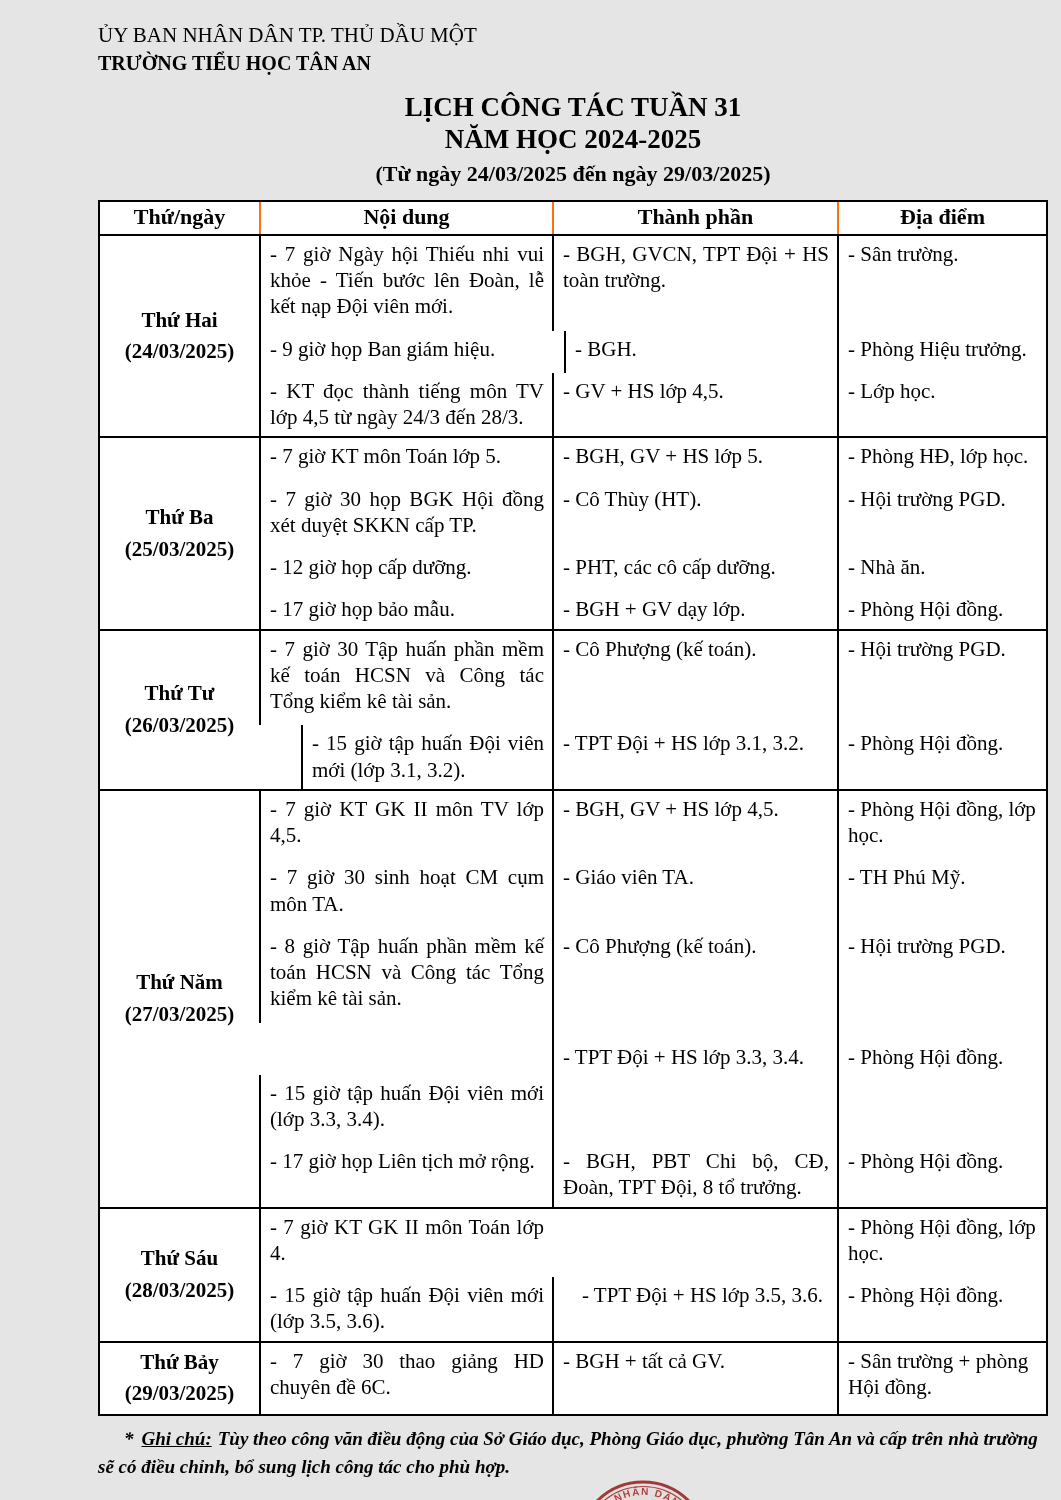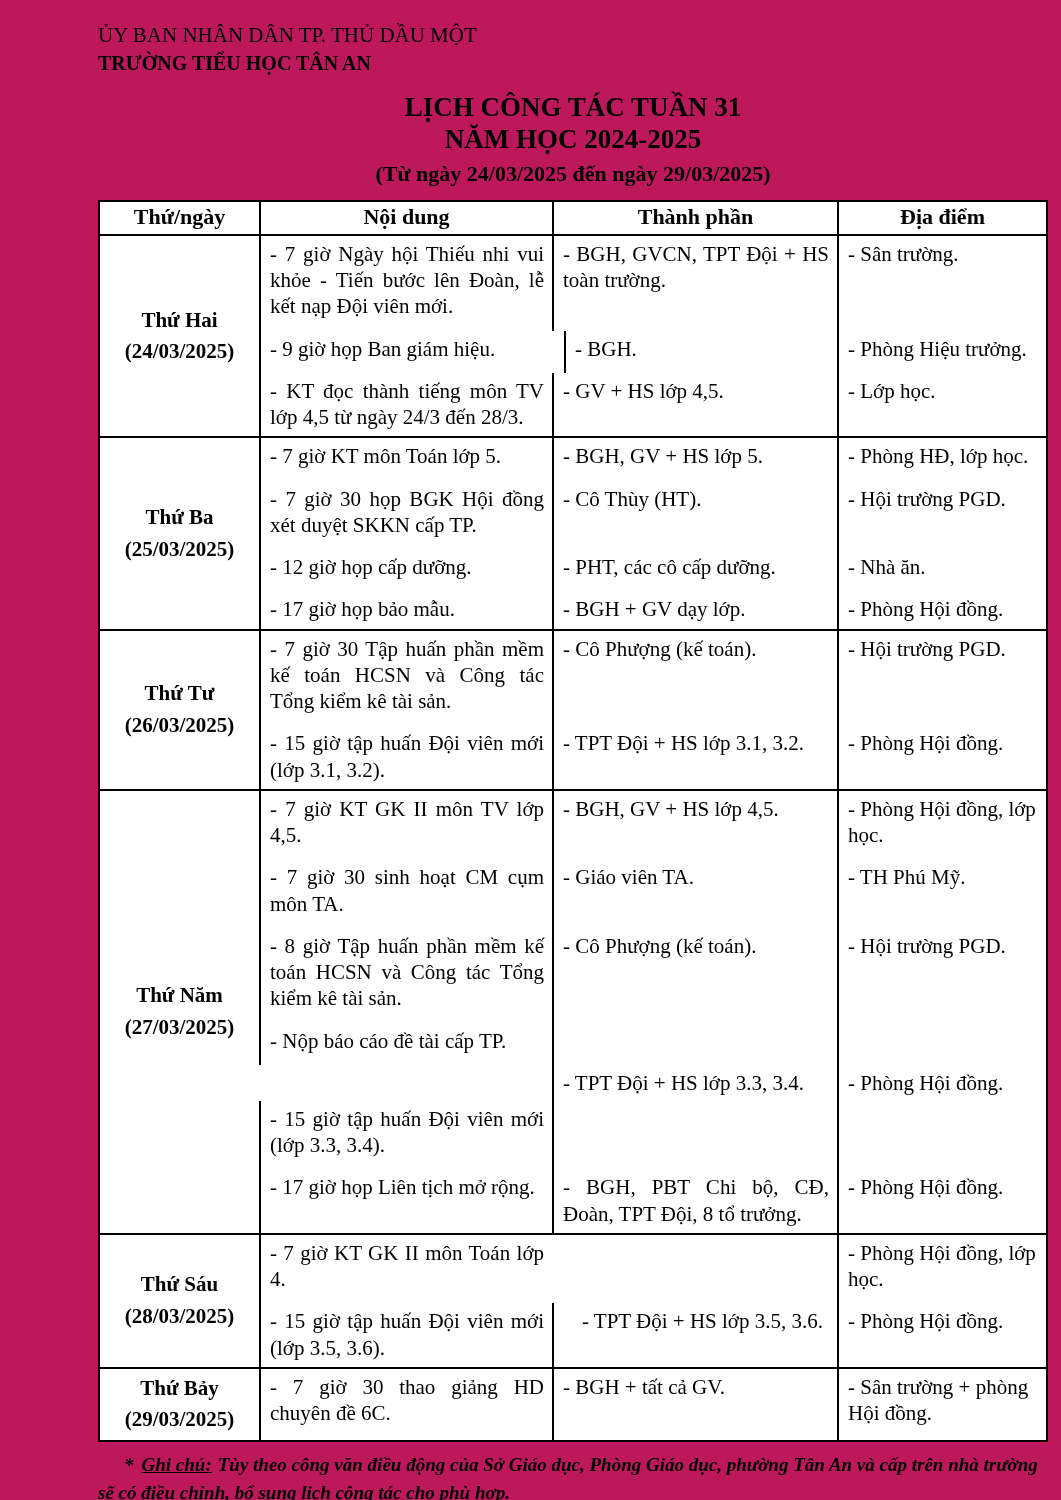--- a/index.html
+++ b/index.html
@@ -2,38 +2,38 @@
 <html><head>
 <meta charset="utf-8">
 <style>
   * { margin:0; padding:0; box-sizing:border-box; }
   html,body { background:#ffffff; }
   body {
     width:1061px; height:1500px;
     font-family:"Liberation Serif", serif;
     color:#000; overflow:hidden;
   }
-  .page { position:relative; width:1061px; height:1500px; padding:22px 0 0 98px; background:#be185d; }
+  .page { position:relative; width:1061px; height:1500px; padding:22px 0 0 98px; background:#e5e5e5; }
   .content { width:950px; }
 
   .org-line1 { font-size:21px; line-height:1.25; }
   .org-line2 { font-size:20px; font-weight:bold; line-height:1.3; margin-top:2px; }
 
   .title-block { text-align:center; margin-top:16px; }
   .title-main { font-size:27px; font-weight:bold; line-height:1.18; }
   .title-sub  { font-size:22px; font-weight:bold; margin-top:5px; }
 
   .schedule-table { margin-top:13px; border:2px solid #000; background:#fff; }
   .header-row, .day-row {
     display:grid;
     grid-template-columns:159px 293px 285px 1fr;
   }
   .header-row { border-bottom:2px solid #000; }
   .header-cell { font-weight:bold; font-size:22px; text-align:center; padding:2px 0 4px 0; }
-  .header-cell + .header-cell { border-left:2px solid #000000; }
+  .header-cell + .header-cell { border-left:2px solid #f97316; }
 
   .day-row { border-bottom:2px solid #000; }
   .day-row:last-child { border-bottom:none; }
   .day-cell {
     grid-column:1;
     display:flex; flex-direction:column; justify-content:center; align-items:center;
     text-align:center; font-weight:bold; font-size:21px; line-height:1.5; padding:4px 2px;
   }
   .cell { font-size:21px; line-height:1.25; padding:5px 8px 11px 9px; min-height:10px; }
   .cell.col2, .cell.col3, .cell.col4 { border-left:2px solid #000; }
@@ -108,39 +108,38 @@
             <div class="cell col4 last-entry" style="grid-area: 4 / 4;">- Phòng Hội đồng.</div>
           </div>
           <div class="day-row">
             <div class="day-cell" style="grid-row: 1 / span 2;">
               <div>Thứ Tư</div>
               <div>(26/03/2025)</div>
             </div>
             <div class="cell col2" style="grid-area: 1 / 2;">- 7 giờ 30 Tập huấn phần mềm kế toán HCSN và Công tác Tổng kiểm kê tài sản.</div>
             <div class="cell col3" style="grid-area: 1 / 3;">- Cô Phượng (kế toán).</div>
             <div class="cell col4" style="grid-area: 1 / 4;">- Hội trường PGD.</div>
-            <div class="cell col2 last-entry" style="grid-area: 2 / 2;">- 15 giờ tập huấn Đội viên mới (lớp 3.1, 3.2).</div>
+            <div class="cell col2 last-entry" style="grid-area: 2 / 2; margin-left: 42px;">- 15 giờ tập huấn Đội viên mới (lớp 3.1, 3.2).</div>
             <div class="cell col3 last-entry" style="grid-area: 2 / 3;">- TPT Đội + HS lớp 3.1, 3.2.</div>
             <div class="cell col4 last-entry" style="grid-area: 2 / 4;">- Phòng Hội đồng.</div>
           </div>
           <div class="day-row">
             <div class="day-cell" style="grid-row: 1 / span 6;">
               <div>Thứ Năm</div>
               <div>(27/03/2025)</div>
             </div>
             <div class="cell col2" style="grid-area: 1 / 2;">- 7 giờ KT GK II môn TV lớp 4,5.</div>
             <div class="cell col3" style="grid-area: 1 / 3;">- BGH, GV + HS lớp 4,5.</div>
             <div class="cell col4" style="grid-area: 1 / 4;">- Phòng Hội đồng, lớp học.</div>
             <div class="cell col2" style="grid-area: 2 / 2;">- 7 giờ 30 sinh hoạt CM cụm môn TA.</div>
             <div class="cell col3" style="grid-area: 2 / 3;">- Giáo viên TA.</div>
             <div class="cell col4" style="grid-area: 2 / 4;">- TH Phú Mỹ.</div>
             <div class="cell col2" style="grid-area: 3 / 2;">- 8 giờ Tập huấn phần mềm kế toán HCSN và Công tác Tổng kiểm kê tài sản.</div>
             <div class="cell col3" style="grid-area: 3 / 3;">- Cô Phượng (kế toán).</div>
             <div class="cell col4" style="grid-area: 3 / 4;">- Hội trường PGD.</div>
-            <div class="cell col2" style="grid-area: 4 / 2;">- Nộp báo cáo đề tài cấp TP.</div>
             <div class="cell col3" style="grid-area: 4 / 3;"></div>
             <div class="cell col4" style="grid-area: 4 / 4;"></div>
             <div class="cell col2" style="grid-area: 5 / 2; margin-top: 36px;">- 15 giờ tập huấn Đội viên mới (lớp 3.3, 3.4).</div>
             <div class="cell col3" style="grid-area: 5 / 3;">- TPT Đội + HS lớp 3.3, 3.4.</div>
             <div class="cell col4" style="grid-area: 5 / 4;">- Phòng Hội đồng.</div>
             <div class="cell col2 last-entry" style="grid-area: 6 / 2;">- 17 giờ họp Liên tịch mở rộng.</div>
             <div class="cell col3 last-entry" style="grid-area: 6 / 3;">- BGH, PBT Chi bộ, CĐ, Đoàn, TPT Đội, 8 tổ trưởng.</div>
             <div class="cell col4 last-entry" style="grid-area: 6 / 4;">- Phòng Hội đồng.</div>
           </div>
           <div class="day-row">

